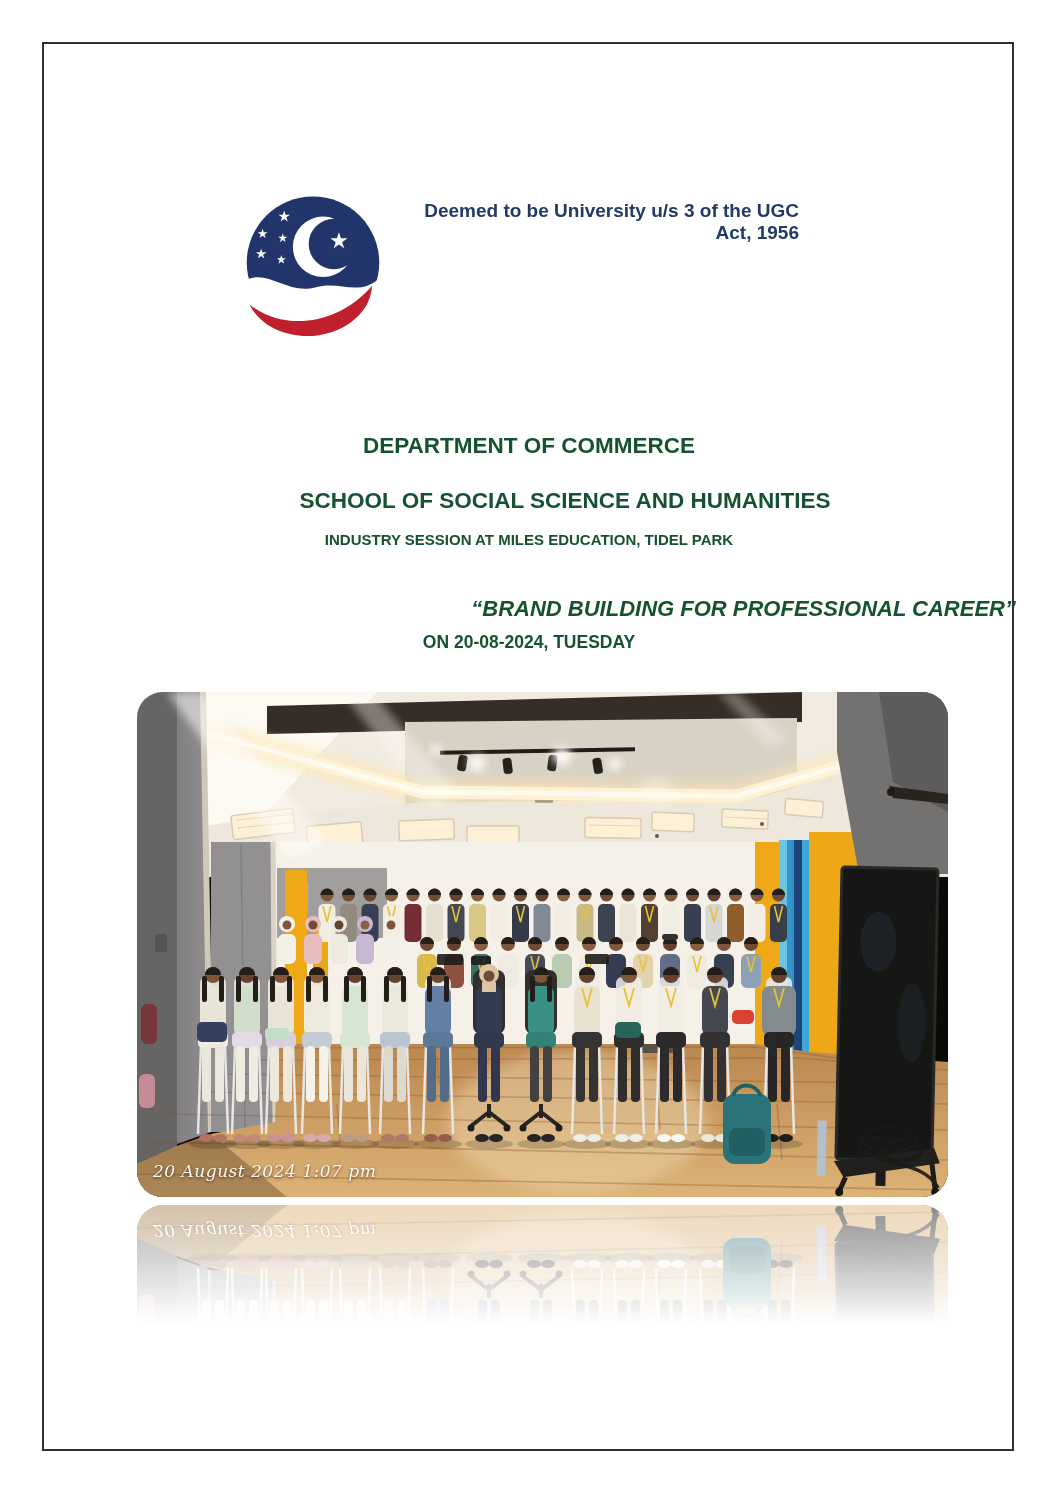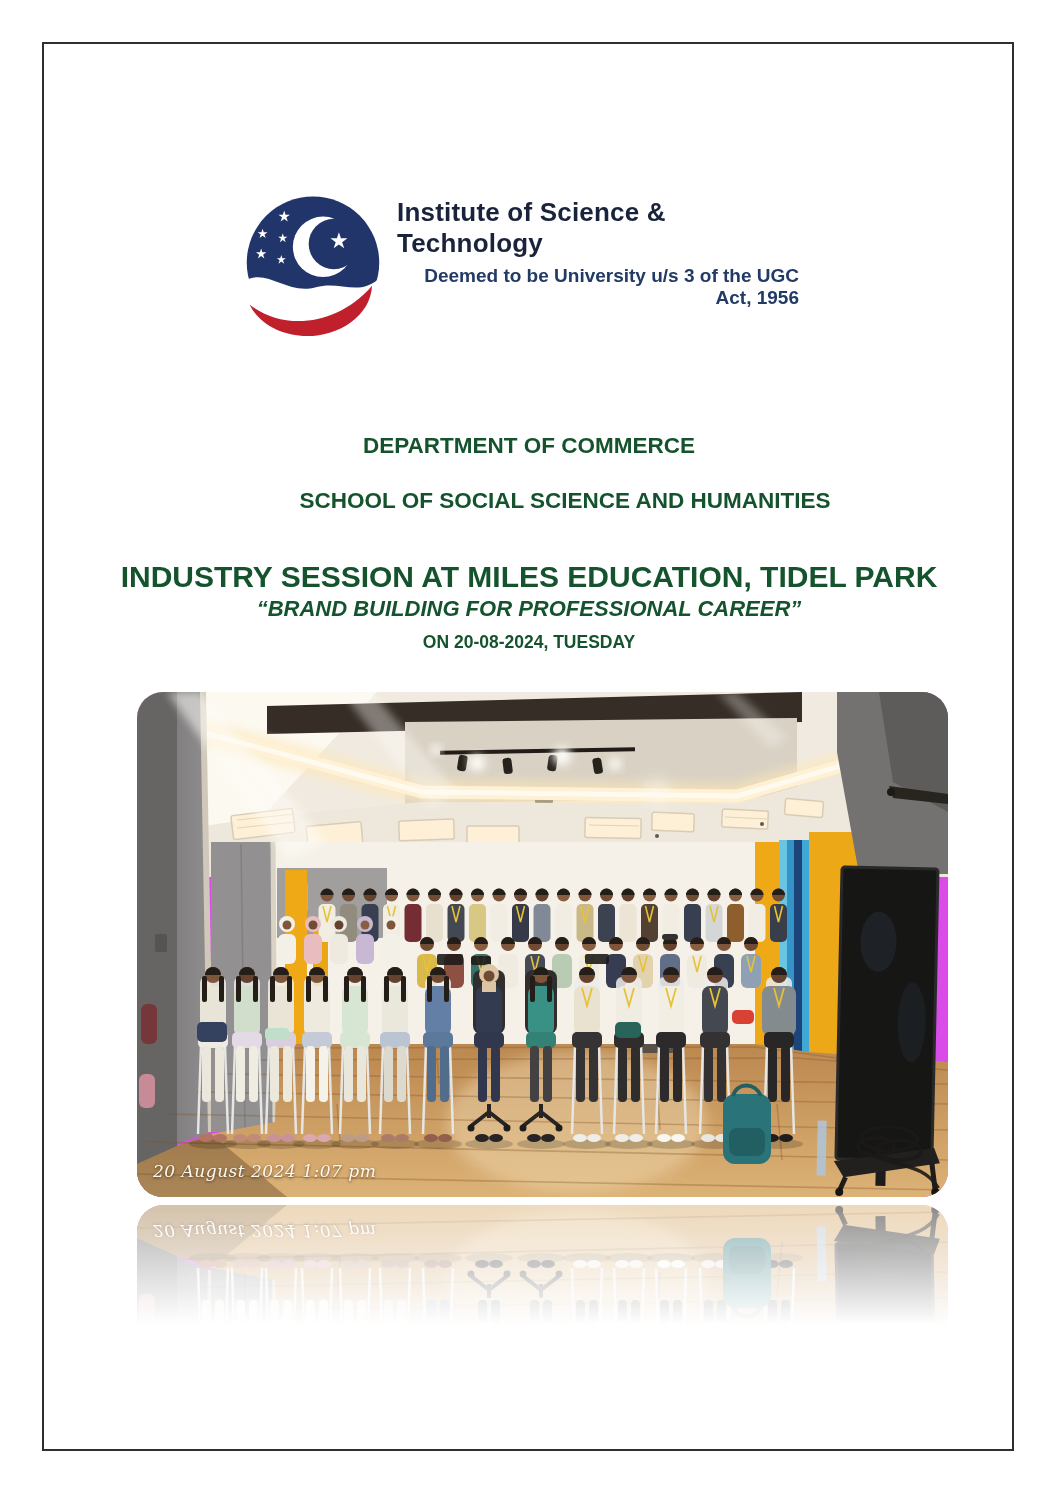--- a/index.html
+++ b/index.html
@@ -14,26 +14,26 @@
   .brand{font-size:21px;font-weight:600;color:#46536e;text-align:right;letter-spacing:.5px;line-height:24px;}
   .brand sup{font-size:11px;font-weight:700;}
   .lname{font-size:80px;font-weight:700;color:#21356b;letter-spacing:1px;line-height:.92;margin-top:2px;}
   .lsub{font-size:26px;font-weight:700;color:#19233c;letter-spacing:.2px;margin-top:3px;}
   .ltag{font-size:19px;font-weight:700;color:#223a66;text-align:right;margin-top:6px;}
   
   .hline{position:absolute;left:42px;width:974px;text-align:center;color:#14532d;
        font-family:Liberation Sans, sans-serif;font-weight:bold;}
   .h1{top:433px;font-size:22.5px;}
   .h2{top:488px;font-size:22.5px;padding-left:36px;}
-  .h3{top:560px;font-size:30px;}
-  .h4{top:596px;font-size:22px;font-style:italic;}
+  .h3{top:531px;font-size:15px;}
+  .h4{top:596px;font-size:22px;font-style:italic;text-align:right;}
   .h5{top:632px;font-size:17.5px;}
   
   .photo{position:absolute;left:137px;top:692px;width:811px;height:505px;border-radius:26px;
-       overflow:hidden;background:#d946ef;}
+       overflow:hidden;background:#000000;}
   .timestamp{position:absolute;left:16px;bottom:16px;font-family:"DejaVu Serif",serif;
        font-style:italic;font-size:17px;color:#fdf8ee;letter-spacing:.5px;
        text-shadow:0 1px 3px rgba(60,35,10,.8);}
   .reflection{position:absolute;left:137px;top:1205px;width:811px;height:146px;
        overflow:hidden;border-radius:26px 26px 0 0;}
   .reflection .fade{position:absolute;left:0;top:0;right:0;bottom:0;z-index:2;
        background:linear-gradient(180deg,rgba(255,255,255,.50) 0%,rgba(255,255,255,.74) 40%,#ffffff 82%);}
 </style>
 </head>
 <body>
@@ -51,21 +51,20 @@
     <circle cx="57" cy="36" r="21" fill="#ffffff"></circle>
     <circle cx="64.5" cy="34" r="17.5" fill="#21356b"></circle>
     <use href="#star" transform="translate(68,32) scale(.62)"></use>
     <use href="#star" transform="translate(30,15) scale(.42)"></use>
     <use href="#star" transform="translate(15,27) scale(.36)"></use>
     <use href="#star" transform="translate(29,30) scale(.34)"></use>
     <use href="#star" transform="translate(14,41) scale(.38)"></use>
     <use href="#star" transform="translate(28,45) scale(.33)"></use>
   </svg>
   <div class="logo-text">
-    <div class="lsub">Institute of Science &amp; Technology</div>
     <div class="ltag">Deemed to be University u/s 3 of the UGC Act, 1956</div>
   </div>
 </div>
 
 <div class="hline h1">DEPARTMENT OF COMMERCE</div>
 <div class="hline h2">SCHOOL OF SOCIAL SCIENCE AND HUMANITIES</div>
 <div class="hline h3">INDUSTRY SESSION AT MILES EDUCATION, TIDEL PARK</div>
 <div class="hline h4">“BRAND BUILDING FOR PROFESSIONAL CAREER”</div>
 <div class="hline h5">ON 20-08-2024, TUESDAY</div>
 

